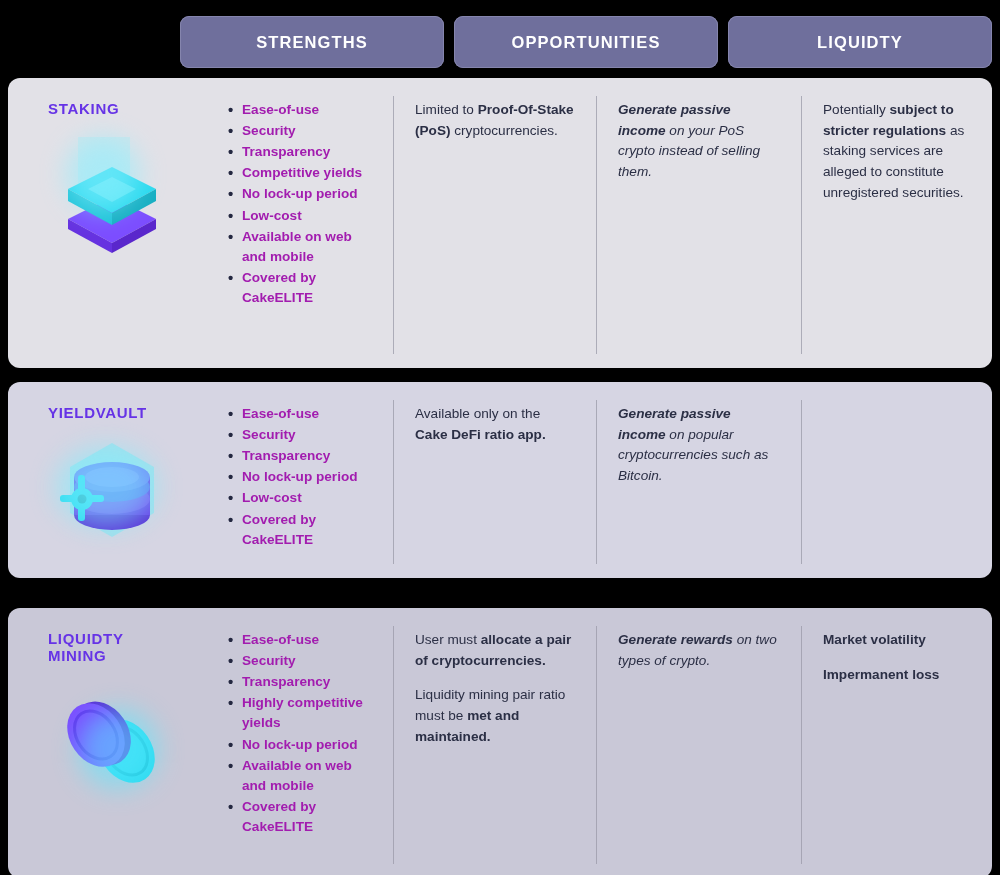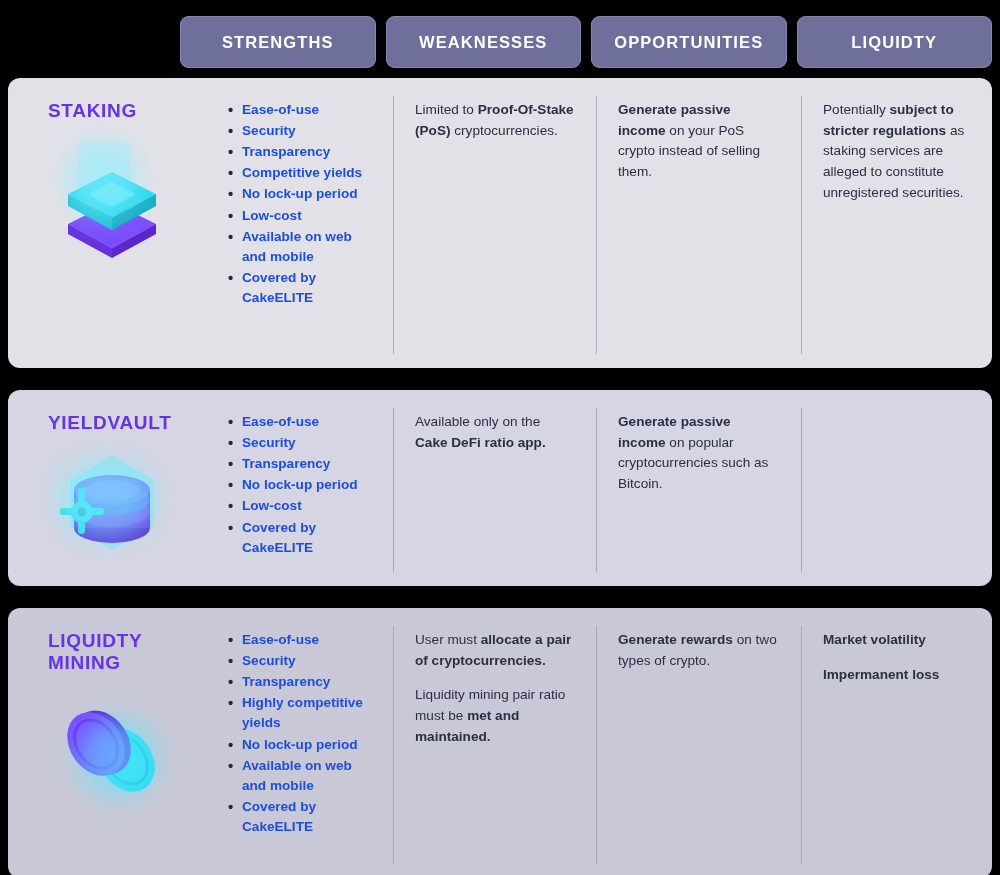--- a/index.html
+++ b/index.html
@@ -36,39 +36,39 @@
 
   
   .card {
     position: absolute;
     left: 8px;
     width: 984px;
     border-radius: 12px;
     overflow: hidden;
   }
   .card-1 { top: 78px;  height: 290px; background: #e2e1e7; }
-  .card-2 { top: 390px; height: 196px; background: #d6d5e3; }
+  .card-2 { top: 382px; height: 196px; background: #d6d5e3; }
   .card-3 { top: 608px; height: 270px; background: #c9c8d7; }
 
   .card-inner {
     position: relative;
     width: 100%; height: 100%;
     display: flex;
   }
 
   
   .label-col {
     width: 200px;
     flex: 0 0 200px;
     padding: 22px 0 0 40px;
     position: relative;
   }
   .svc-title {
     color: #6633e6;
-    font-size: 19px;
+    font-size: 15px;
     font-weight: bold;
     letter-spacing: 0.7px;
     line-height: 1.15;
     white-space: pre-line;
   }
   .icon-wrap {
     margin-top: 14px;
     width: 130px; height: 130px;
     position: relative;
   }
@@ -77,41 +77,41 @@
   
   .col {
     position: relative;
     padding: 22px 20px 18px 22px;
     font-size: 13.6px;
     line-height: 1.52;
     color: #2b2f45;
   }
   .col-strengths     { flex: 0 0 185px; padding-left: 18px; }
   .col-weaknesses    { flex: 0 0 203px; }
-  .col-opportunities { flex: 0 0 205px; }
+  .col-opportunities { flex: 0 0 205px; font-style: italic; }
   .col-threats       { flex: 1 1 auto; }
 
   .divider {
     position: absolute;
     top: 18px; bottom: 14px;
     width: 1px;
     background: #9a9aa8;
     opacity: .75;
   }
   .d1 { left: 385px; }
   .d2 { left: 588px; }
   .d3 { left: 793px; }
 
   ul.bullets { margin: 0; padding: 0 0 0 16px; list-style: none; }
   ul.bullets li {
     position: relative;
     font-weight: bold;
     font-size: 13.6px;
     line-height: 1.48;
-    color: #1d4ed8;
+    color: #a21caf;
     margin-bottom: 1px;
   }
   ul.bullets li::before {
     content: "•";
     position: absolute;
     left: -14px; top: -1px;
     font-size: 15px;
     color: #232740;
   }
   p.para { margin: 0 0 14px 0; }
@@ -127,23 +127,20 @@
   }
 </style>
 </head>
 <body>
 
 <div class="board">
 
   <div class="header-row">
     <div class="tab">
       <span>STRENGTHS</span>
-    </div>
-    <div class="tab">
-      <span>WEAKNESSES</span>
     </div>
     <div class="tab">
       <span>OPPORTUNITIES</span>
     </div>
     <div class="tab">
       <span>LIQUIDTY</span>
     </div>
   </div>
 
   <div class="card card-1">

